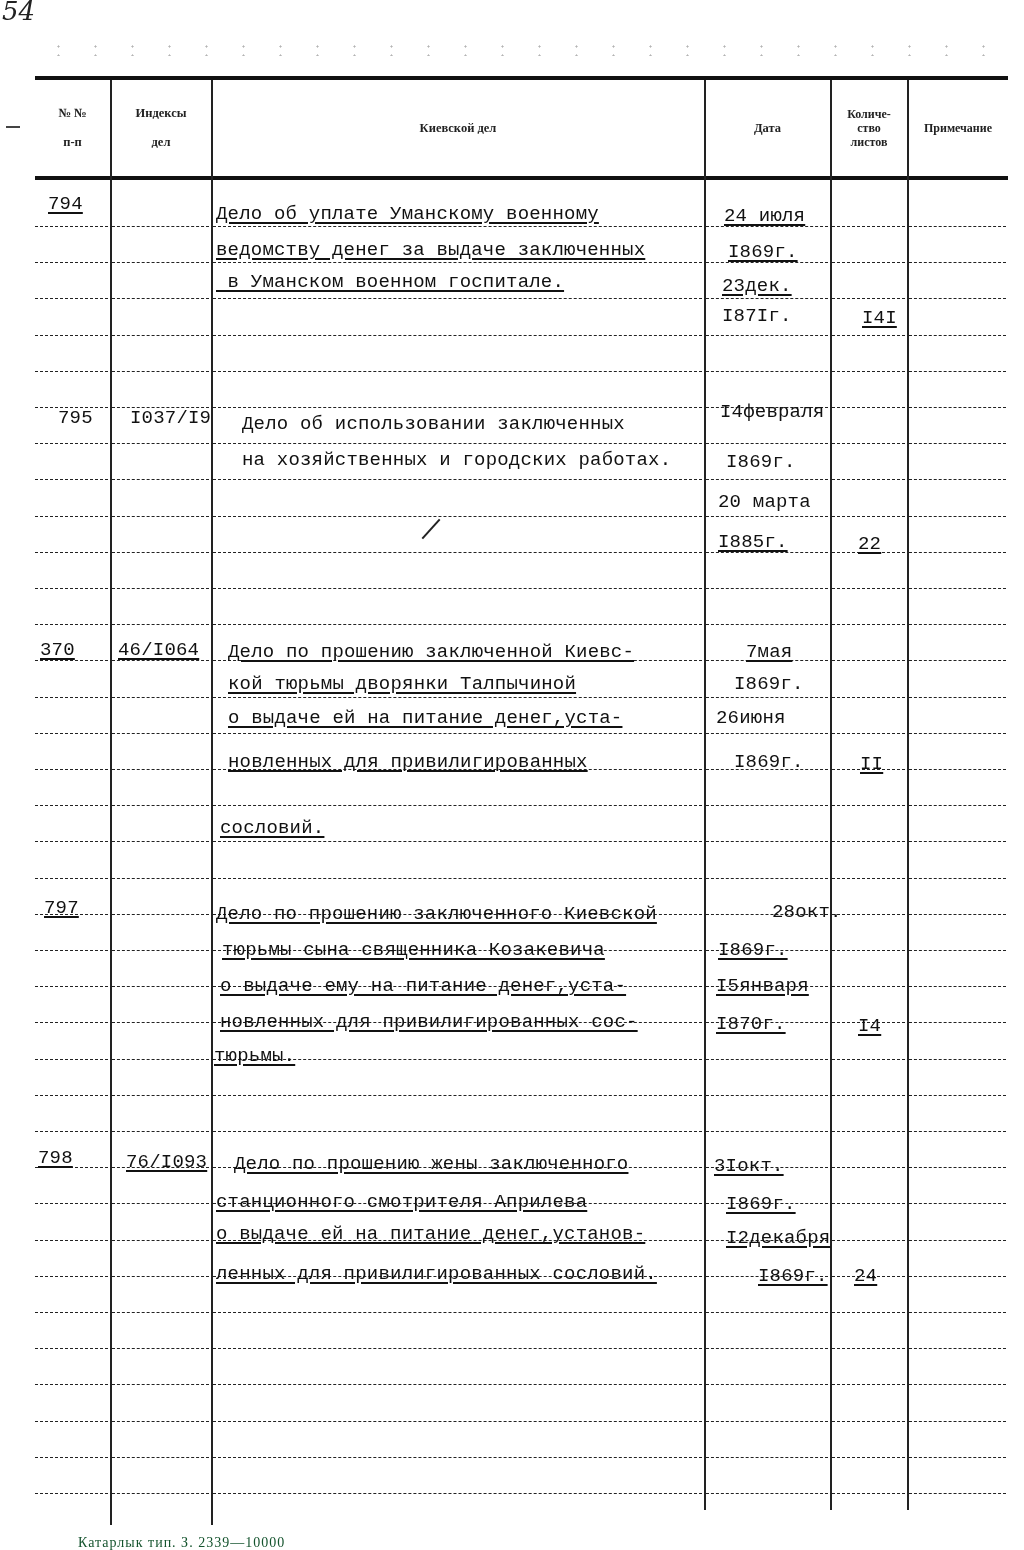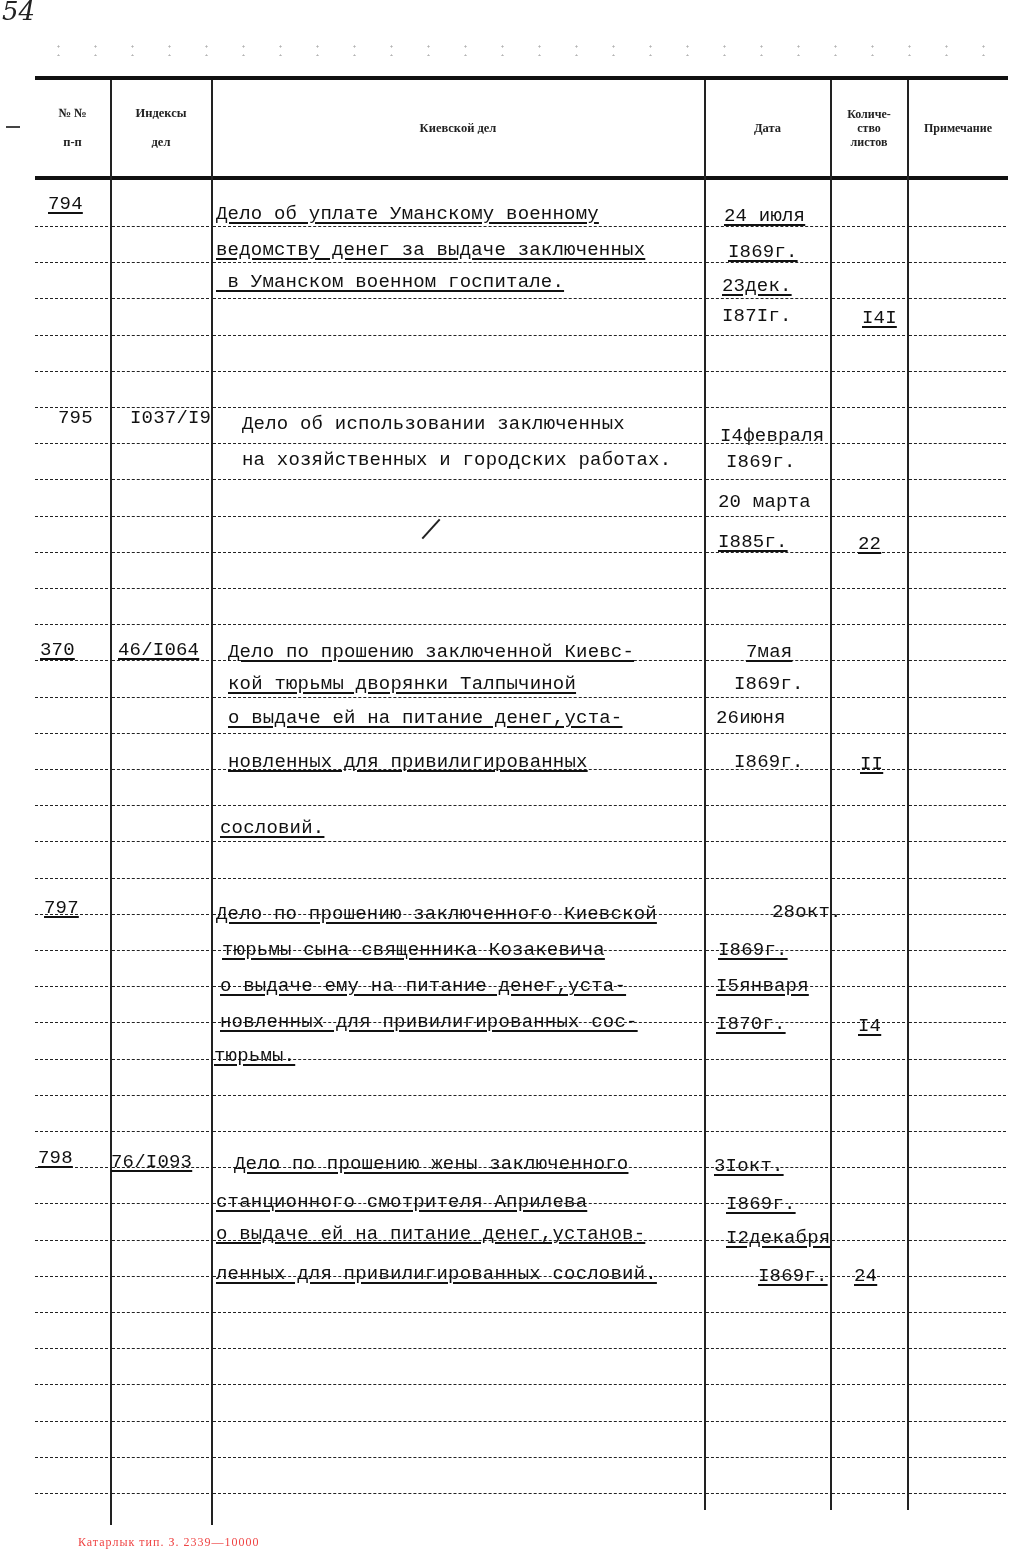--- a/index.html
+++ b/index.html
@@ -28,22 +28,22 @@
   .ruled-line {
     position: absolute; height: 0; border-top: 1.6px dashed #222;
   }
   .cell-text {
     position: absolute; font-size: 19px; line-height: 24px; white-space: pre; letter-spacing: 0.2px;
     color: #111;
   }
   .under { text-decoration: underline; text-decoration-thickness: 1.5px; text-underline-offset: 3px; }
   .stroke-mark { position: absolute; left: 418px; top: 528px; width: 26px; height: 2px; background: #222; transform: rotate(-48deg); }
   .footer {
-    position: absolute; left: 78px; top: 1535px; font-family: "Liberation Serif", serif; font-size: 12px;
-    color: #ef4444; letter-spacing: 1px;
+    position: absolute; left: 78px; top: 1535px; font-family: "Liberation Serif", serif; font-size: 14px;
+    color: #14532d; letter-spacing: 1px;
   }
   .margin-dash { position: absolute; left: 6px; top: 126px; width: 14px; height: 1.5px; background: #444; }
 </style>
 </head>
 <body>
 
 <div>
 
   <div class="page-mark">54</div>
   <div class="speckles"></div>
@@ -316,21 +316,21 @@
     <div class="cell-text under" style="left:722px; top:274px;">23дек.</div>
     <div class="cell-text" style="left:722px; top:304px;">I87Iг.</div>
     <div class="cell-text under" style="left:862px; top:306px;">I4I</div>
   </div>
 
   <div>
     <div class="cell-text" style="left:58px; top:406px;">795</div>
     <div class="cell-text" style="left:130px; top:406px;">I037/I9</div>
     <div class="cell-text" style="left:242px; top:412px;">Дело об использовании заключенных</div>
     <div class="cell-text" style="left:242px; top:448px;">на хозяйственных и городских работах.</div>
-    <div class="cell-text" style="left:720px; top:424px;">I4февраля</div>
+    <div class="cell-text" style="left:720px; top:400px;">I4февраля</div>
     <div class="cell-text" style="left:726px; top:450px;">I869г.</div>
     <div class="cell-text" style="left:718px; top:490px;">20 марта</div>
     <div class="cell-text under" style="left:718px; top:530px;">I885г.</div>
     <div class="cell-text under" style="left:858px; top:532px;">22</div>
     <div class="stroke-mark"></div>
   </div>
 
   <div>
     <div class="cell-text under" style="left:40px; top:638px;">370</div>
     <div class="cell-text under" style="left:118px; top:638px;">46/I064</div>
@@ -355,21 +355,21 @@
     <div class="cell-text under" style="left:214px; top:1044px;">тюрьмы.</div>
     <div class="cell-text" style="left:772px; top:900px;">28окт.</div>
     <div class="cell-text under" style="left:718px; top:938px;">I869г.</div>
     <div class="cell-text under" style="left:716px; top:974px;">I5января</div>
     <div class="cell-text under" style="left:716px; top:1012px;">I870г.</div>
     <div class="cell-text under" style="left:858px; top:1014px;">I4</div>
   </div>
 
   <div>
     <div class="cell-text under" style="left:38px; top:1146px;">798</div>
-    <div class="cell-text under" style="left:111px; top:1150px;">76/I093</div>
+    <div class="cell-text under" style="left:126px; top:1150px;">76/I093</div>
     <div class="cell-text under" style="left:234px; top:1152px;">Дело по прошению жены заключенного</div>
     <div class="cell-text under" style="left:216px; top:1190px;">станционного смотрителя Априлева</div>
     <div class="cell-text under" style="left:216px; top:1222px;">о выдаче ей на питание денег,установ-</div>
     <div class="cell-text under" style="left:216px; top:1262px;">ленных для привилигированных сословий.</div>
     <div class="cell-text under" style="left:714px; top:1154px;">3Iокт.</div>
     <div class="cell-text under" style="left:726px; top:1192px;">I869г.</div>
     <div class="cell-text under" style="left:726px; top:1226px;">I2декабря</div>
     <div class="cell-text under" style="left:758px; top:1264px;">I869г.</div>
     <div class="cell-text under" style="left:854px; top:1264px;">24</div>
   </div>

